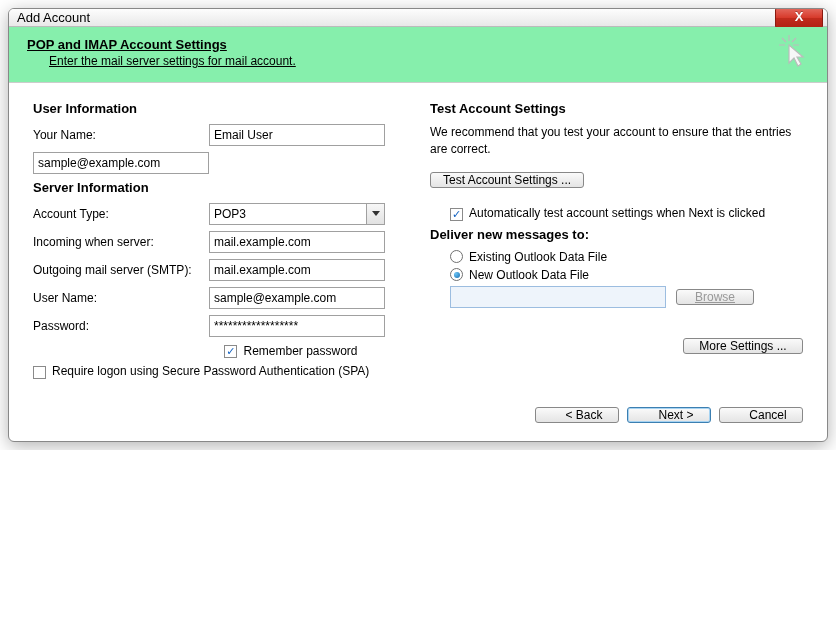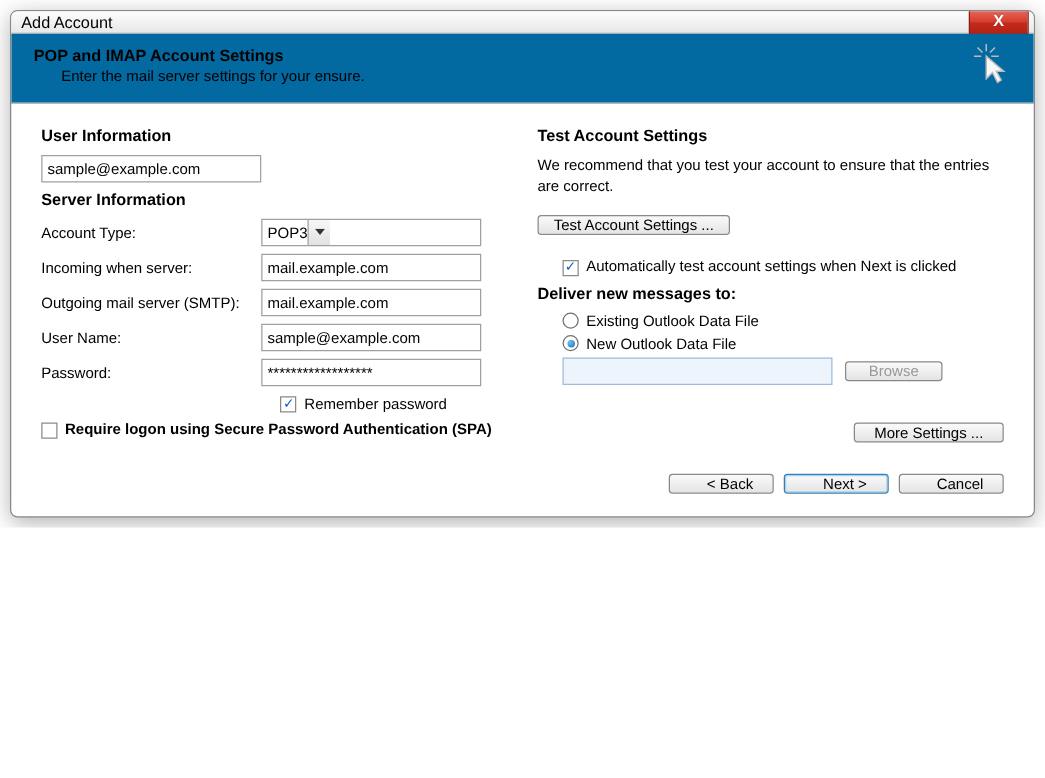--- a/index.html
+++ b/index.html
@@ -43,21 +43,22 @@
     font-size: 13px;
     text-align: center;
     line-height: 18px;
     cursor: pointer;
     text-shadow: 0 -1px 0 rgba(0,0,0,0.3);
   }
   .header {
     padding: 10px 6px 14px 18px;
     border-bottom: 1px solid #ccc;
     position: relative;
-    background: #0369a1;
+    background: #86efac;
+    text-decoration: underline;
   }
   .header-title {
     font-weight: bold;
     font-size: 13px;
   }
   .header-sub {
     margin-left: 22px;
     margin-top: 2px;
     font-size: 12px;
   }
@@ -100,21 +101,21 @@
     height: 22px;
     border: 1px solid #a0a0a0;
     padding: 1px 4px;
     font-family: inherit;
     font-size: 12px;
     background: #fff;
   }
   .select-box {
     display: flex;
     align-items: center;
-    justify-content: flex-start;
+    justify-content: space-between;
     padding: 0 0 0 4px;
   }
   .select-arrow {
     width: 18px;
     height: 20px;
     border-left: 1px solid #a0a0a0;
     background: linear-gradient(to bottom, #f7f7f7, #e2e2e2);
     display: flex;
     align-items: center;
     justify-content: center;
@@ -168,20 +169,21 @@
     font-size: 12px;
     cursor: pointer;
   }
   .btn.default {
     border: 1px solid #3c7fb1;
     box-shadow: 0 0 0 1px #a6d3f2 inset;
   }
   .btn[disabled] {
     color: #999;
     cursor: default;
+    text-decoration: underline;
   }
   .right-text {
     margin-bottom: 14px;
     line-height: 1.4;
   }
   .deliver-input {
     width: 216px;
     height: 22px;
     border: 1px solid #9cbde0;
     background: #eef4fb;
@@ -220,41 +222,45 @@
 
   <div class="titlebar">
     <span class="titlebar-title">Add Account</span>
     <div class="close-btn">
       <span>X</span>
     </div>
   </div>
 
   <div class="header">
     <div class="header-title">POP and IMAP Account Settings</div>
-    <div class="header-sub">Enter the mail server settings for your ensure.</div>
+    <div class="header-sub">Enter the mail server settings for mail account.</div>
     <div class="header-icon">
       <svg width="30" height="34" viewBox="0 0 30 34">
         <g stroke="#bbb" stroke-width="1.2" fill="none">
           <line x1="10" y1="0" x2="10" y2="6"></line>
           <line x1="0" y1="10" x2="6" y2="10"></line>
           <line x1="20" y1="10" x2="14" y2="10"></line>
           <line x1="3" y1="3" x2="7" y2="7"></line>
           <line x1="17" y1="3" x2="13" y2="7"></line>
           <path d="M10 10 L10 28 L15 23 L19 31 L22 29 L18 22 L24 22 Z" fill="#f7f7f7"></path>
         </g>
       </svg>
     </div>
   </div>
 
   <div class="body">
 
     <div class="col">
 
       <div class="section-title">User Information</div>
 
+      <div class="row">
+        <span class="label">Your Name:</span>
+        <input type="text" value="Email User" style="">
+      </div>
 
       <div class="row">
         <input type="text" value="sample@example.com" style="">
       </div>
 
       <div class="section-title">Server Information</div>
 
       <div class="row">
         <span class="label">Account Type:</span>
         <div class="select-box">
@@ -286,21 +292,21 @@
       <div class="row">
         <span class="label">Password:</span>
         <input type="text" value="******************" style="">
       </div>
 
       <div class="checkbox-row center" style="margin-left:170px; width:176px; justify-content:center;">
         <div class="checkbox">✓</div>
         <span>Remember password</span>
       </div>
 
-      <div class="checkbox-row" style="margin-top:5px;font-weight:bold;">
+      <div class="checkbox-row" style="margin-top:5px;">
         <div class="checkbox"></div>
         <span>Require logon using Secure Password Authentication (SPA)</span>
       </div>
     </div>
 
     <div class="col">
 
       <div class="section-title">Test Account Settings</div>
 
       <div class="right-text">We recommend that you test your account to ensure that the entries are correct.</div>

